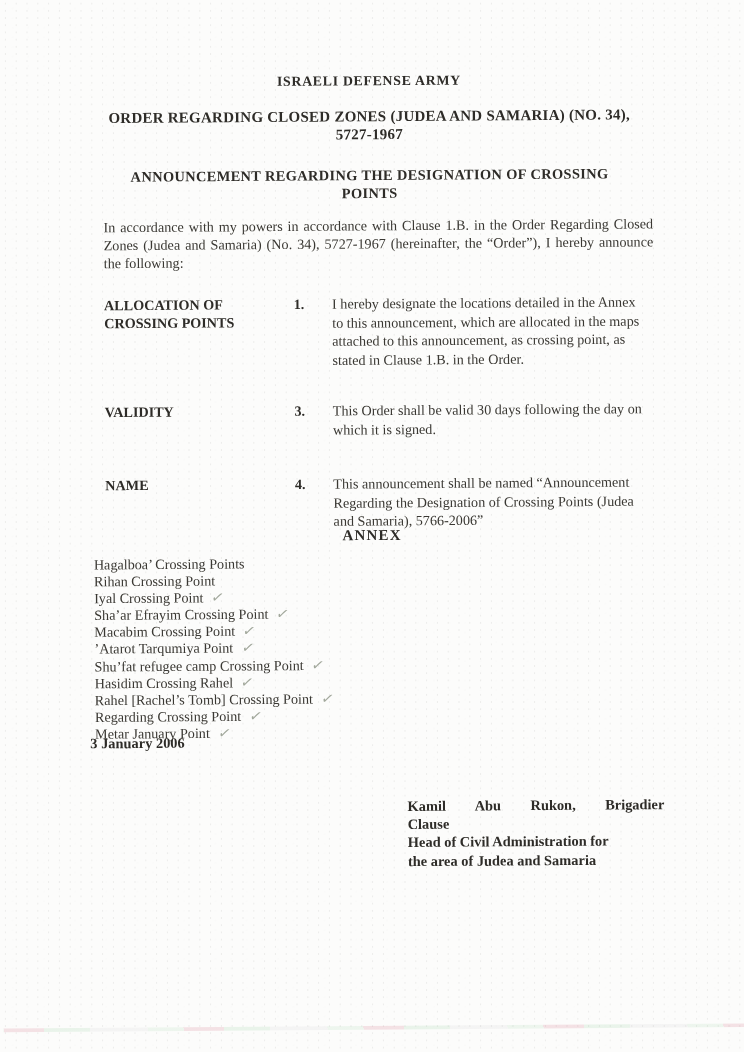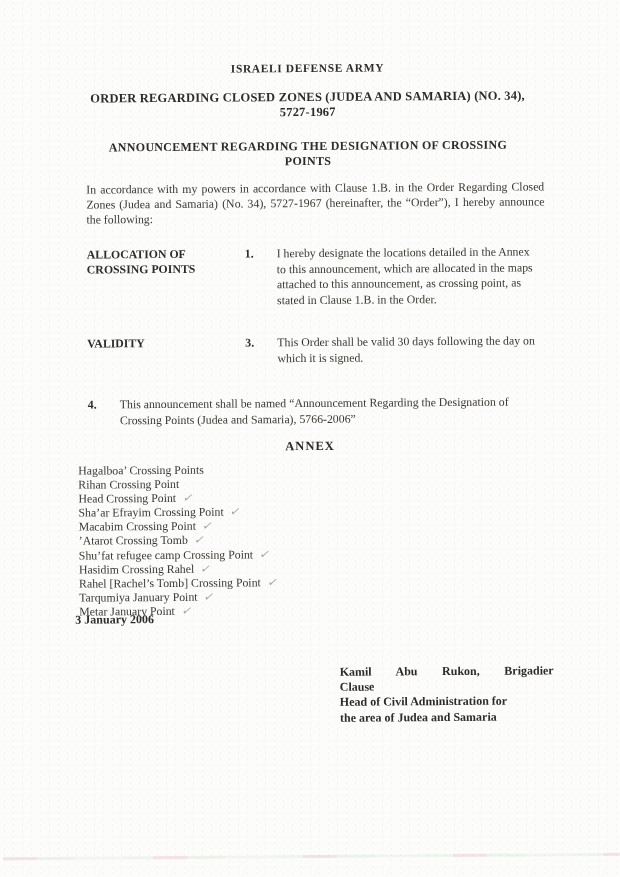--- a/index.html
+++ b/index.html
@@ -87,47 +87,48 @@
       <div class="section-label">ALLOCATION OF CROSSING POINTS</div>
       <div class="section-number">1.</div>
       <div class="section-text">I hereby designate the locations detailed in the Annex to this announcement, which are allocated in the maps attached to this announcement, as crossing point, as stated in Clause 1.B. in the Order.</div>
     </div>
     <div class="section-row row-validity gap-validity">
       <div class="section-label">VALIDITY</div>
       <div class="section-number">3.</div>
       <div class="section-text">This Order shall be valid 30 days following the day on which it is signed.</div>
     </div>
     <div class="section-row gap-name">
+      <div class="section-label">NAME</div>
       <div class="section-number">4.</div>
       <div class="section-text">This announcement shall be named “Announcement Regarding the Designation of Crossing Points (Judea and Samaria), 5766-2006”</div>
     </div>
   </div>
 
   <div class="annex-heading">ANNEX</div>
 
   <ul class="annex-list">
     <li><span>Hagalboa’ Crossing Points</span></li>
 
     <li><span>Rihan Crossing Point</span></li>
 
-    <li><span>Head Crossing Point</span><span class="checkmark">✓</span></li>
+    <li><span>Iyal Crossing Point</span><span class="checkmark">✓</span></li>
 
     <li><span>Sha’ar Efrayim Crossing Point</span><span class="checkmark">✓</span></li>
 
     <li><span>Macabim Crossing Point</span><span class="checkmark">✓</span></li>
 
-    <li><span>’Atarot Crossing Tomb</span><span class="checkmark">✓</span></li>
+    <li><span>’Atarot Tarqumiya Point</span><span class="checkmark">✓</span></li>
 
     <li><span>Shu’fat refugee camp Crossing Point</span><span class="checkmark">✓</span></li>
 
     <li><span>Hasidim Crossing Rahel</span><span class="checkmark">✓</span></li>
 
     <li><span>Rahel [Rachel’s Tomb] Crossing Point</span><span class="checkmark">✓</span></li>
 
-    <li><span>Tarqumiya January Point</span><span class="checkmark">✓</span></li>
+    <li><span>Regarding Crossing Point</span><span class="checkmark">✓</span></li>
 
     <li><span>Metar January Point</span><span class="checkmark">✓</span></li>
   </ul>
 
   <div class="doc-date">3 January 2006</div>
 
   <div class="signature">
     <span class="sig-justify">Kamil Abu Rukon, Brigadier</span>
     <span>Clause</span><br>
     <span>Head of Civil Administration for</span><br>

